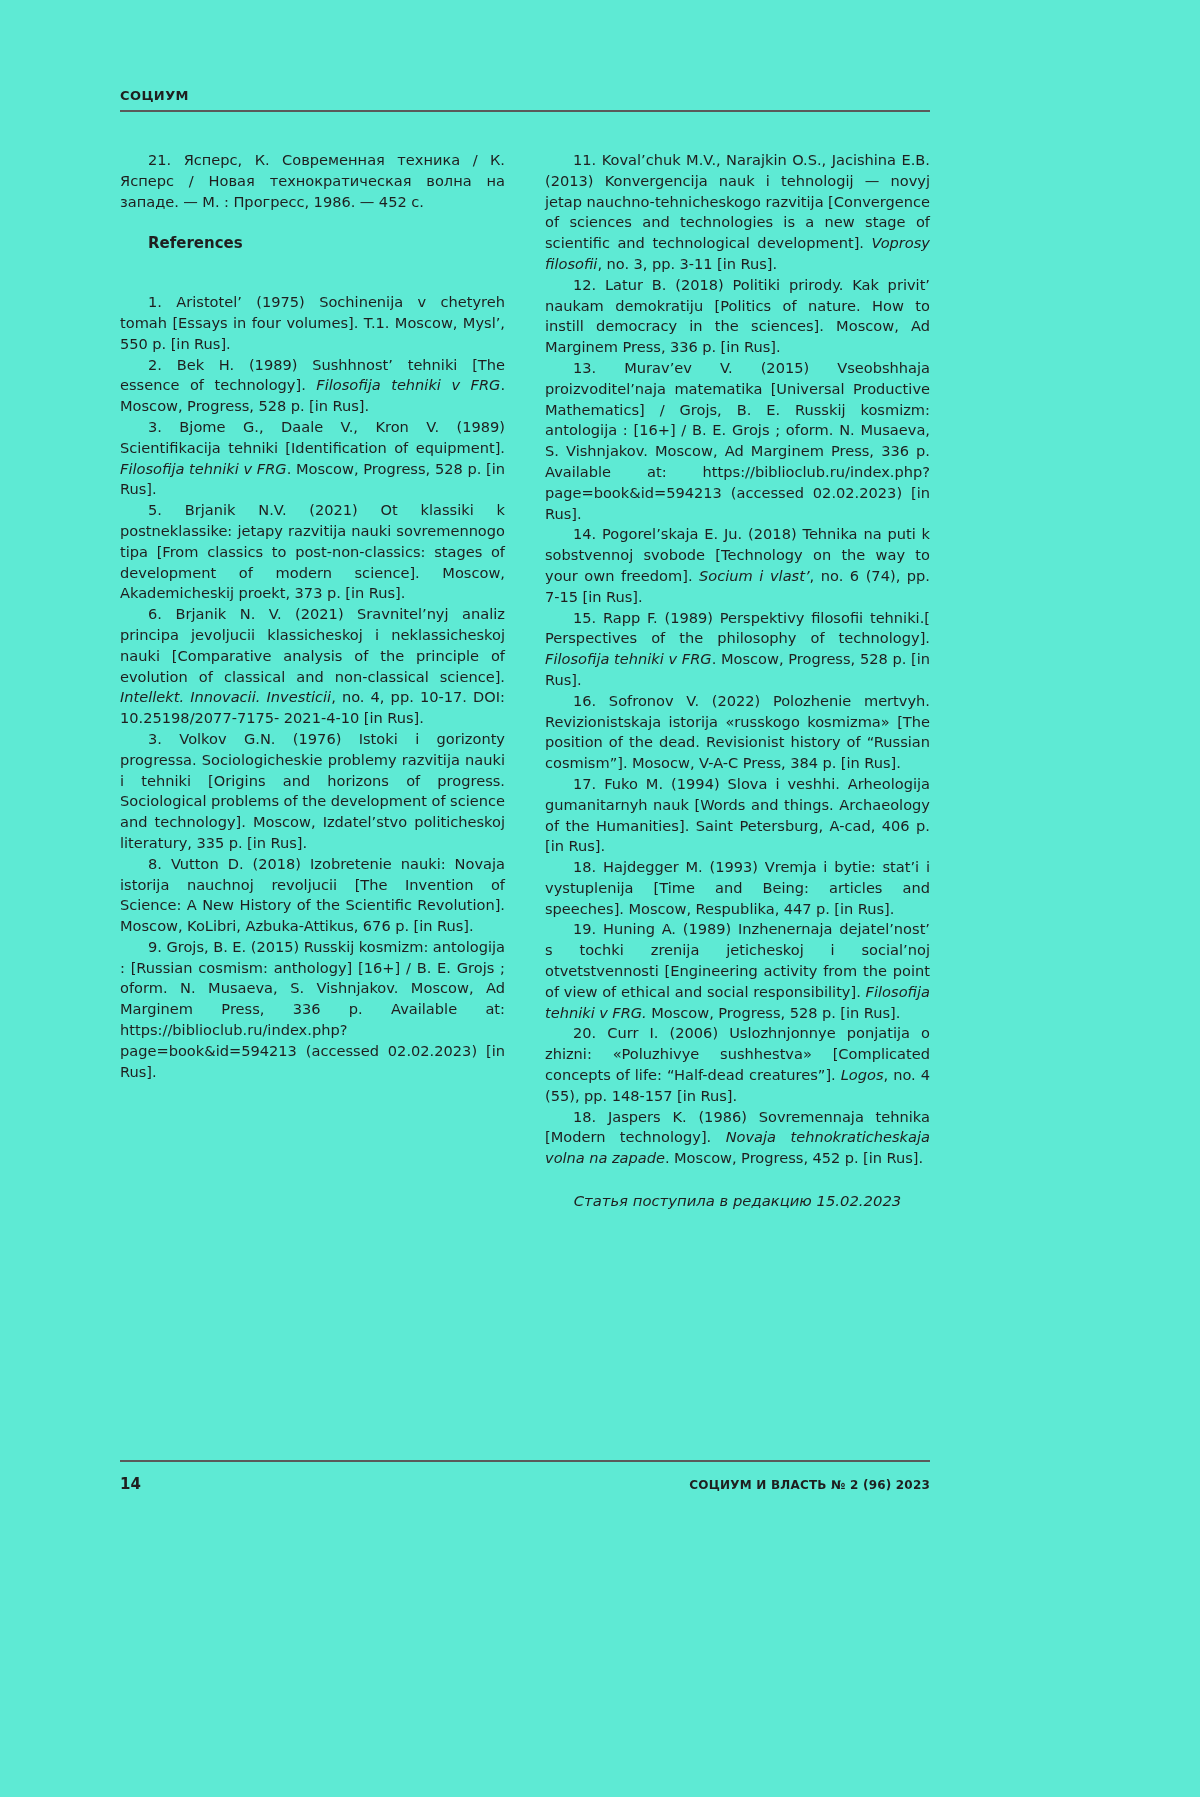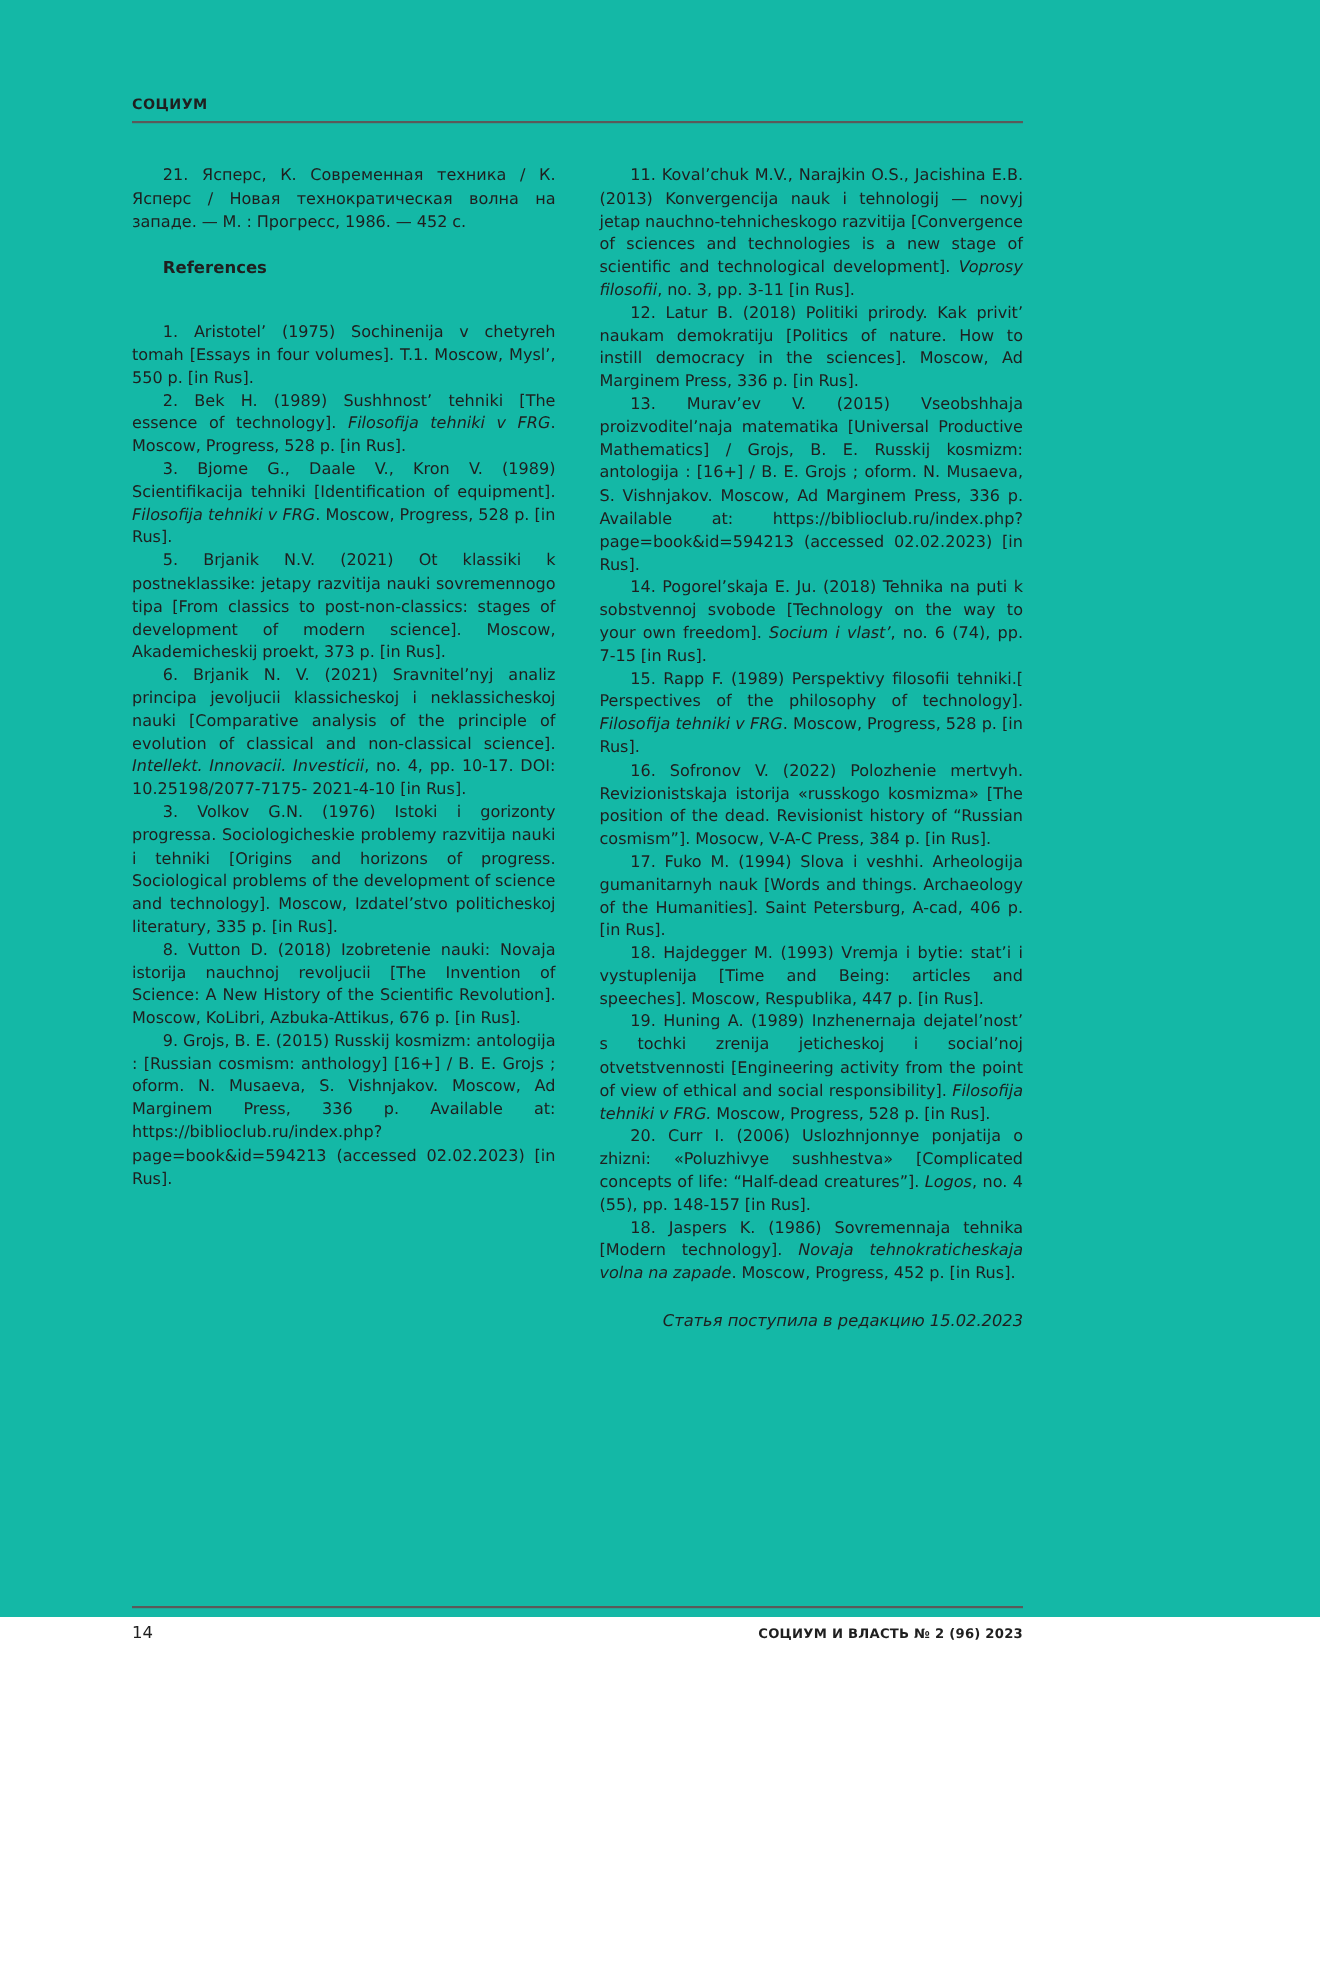--- a/index.html
+++ b/index.html
@@ -4,21 +4,21 @@
 <style>
   * { margin: 0; padding: 0; box-sizing: border-box; }
   html, body { background: #ffffff; }
   body {
     width: 1200px; height: 1797px;
     font-family: "DejaVu Sans", "Liberation Sans", sans-serif;
     color: #1f1f1f;
     position: relative;
     overflow: hidden;
   }
-  .page { position: absolute; left: 0; top: 0; width: 1200px; height: 1470px; background: #14b8a6; padding-left: 35px; }
+  .page { position: absolute; left: 0; top: 0; width: 1200px; height: 1797px; background: #5eead4; padding-left: 35px; }
   .frame { position: absolute; left: 120px; width: 810px; }
 
   
   .running-head { top: 88px; }
   .running-title { font-size: 13px; font-weight: bold; letter-spacing: 0.4px; padding-bottom: 7px; }
   .rule { border-top: 2px solid #5a5a5a; }
 
   
   .content { top: 150px; display: flex; gap: 40px; }
   .col { width: 392px; }
@@ -34,28 +34,28 @@
     font-size: 15px;
     font-weight: bold;
     line-height: 20.8px;
     text-indent: 28px;
     margin: 21px 0 38px 0;
   }
   .closing-note {
     margin-top: 22px;
     font-size: 14.8px;
     font-style: italic;
-    text-align: right;
+    text-align: center;
     line-height: 20.8px;
   }
 
   
   .footer { top: 1460px; }
   .footer-row { display: flex; justify-content: space-between; align-items: baseline; padding-top: 13px; }
-  .page-number { font-size: 15px; font-weight: normal; }
+  .page-number { font-size: 15px; font-weight: bold; }
   .journal-title { font-size: 12px; font-weight: bold; letter-spacing: 0.2px; }
 </style>
 </head>
 <body>
 
 <div class="page">
 
   <header class="frame running-head">
     <div class="running-title">СОЦИУМ</div>
     <div class="rule"></div>

